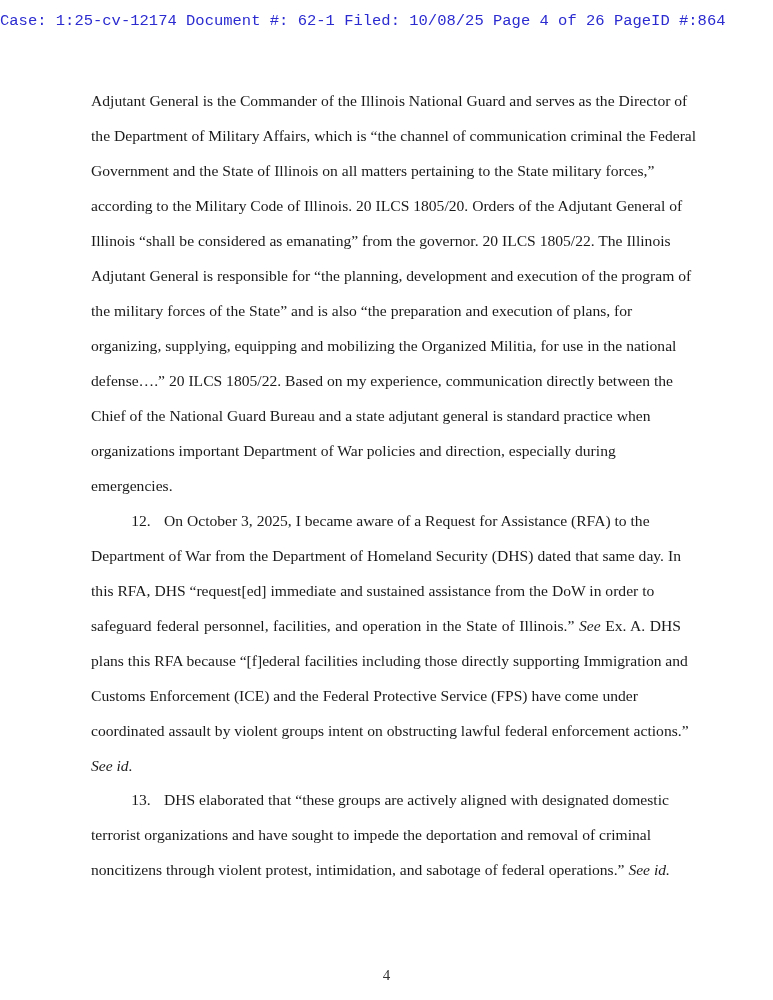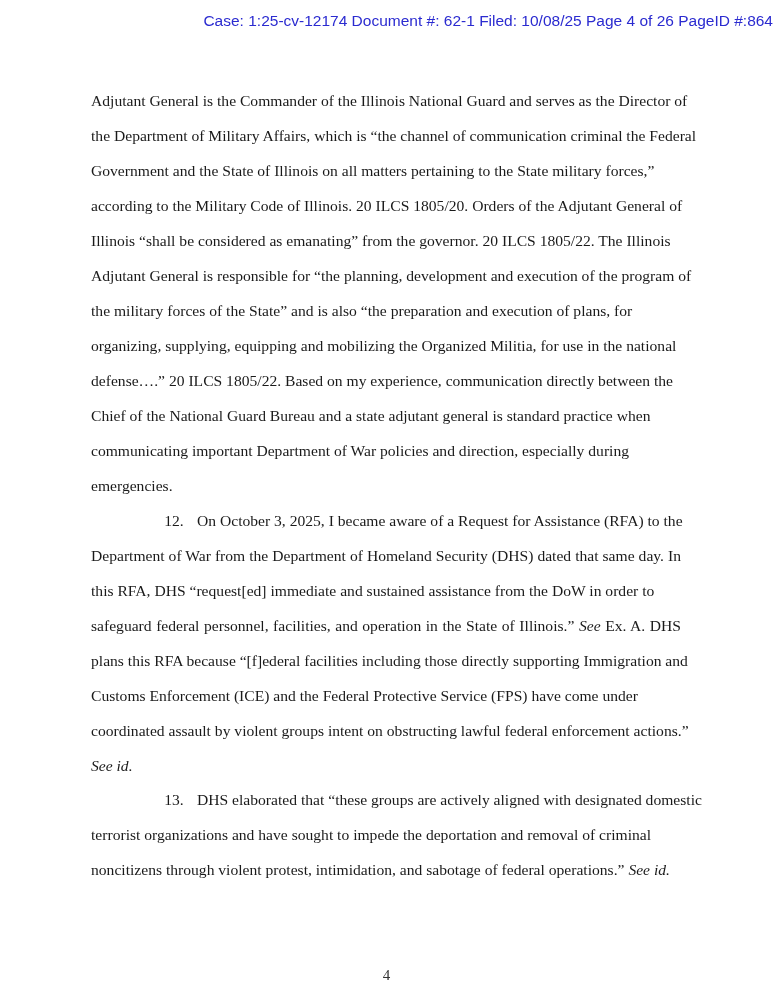--- a/index.html
+++ b/index.html
@@ -11,22 +11,22 @@
       width: 773px;
       height: 1000px;
       position: relative;
       overflow: hidden;
     }
     .header {
       position: absolute;
       top: 12px;
       left: 0;
       width: 773px;
-      text-align: right;
-      font-family: Liberation Sans, sans-serif;
+      text-align: left;
+      font-family: Liberation Mono, monospace;
       font-size: 15.5px;
       color: #2b2bd0;
       letter-spacing: 0;
     }
     .line {
       position: absolute;
       left: 91px;
       font-family: "Liberation Serif", serif;
       font-size: 15.6px;
       color: #1a1a1a;
@@ -35,21 +35,21 @@
       text-align: center;
     }
     .line.justify {
       width: 590px;
       text-align: justify;
       text-align-last: justify;
     }
     .para-num {
       display: inline-block;
       width: 46px;
-      margin-left: 60px;
+      margin-left: 27px;
     }
     i { font-style: italic; }
     .page-number {
       position: absolute;
       top: 967px;
       left: 0;
       width: 773px;
       text-align: center;
       font-family: "Liberation Serif", serif;
       font-size: 15px;
@@ -66,21 +66,21 @@
   <div class="line justify" style="top:91px">Adjutant General is the Commander of the Illinois National Guard and serves as the Director of</div>
   <div class="line justify" style="top:126px">the Department of Military Affairs, which is “the channel of communication criminal the Federal</div>
   <div class="line" style="top:161px">Government and the State of Illinois on all matters pertaining to the State military forces,”</div>
   <div class="line justify" style="top:196px">according to the Military Code of Illinois. 20 ILCS 1805/20. Orders of the Adjutant General of</div>
   <div class="line" style="top:231px">Illinois “shall be considered as emanating” from the governor. 20 ILCS 1805/22. The Illinois</div>
   <div class="line justify" style="top:266px">Adjutant General is responsible for “the planning, development and execution of the program of</div>
   <div class="line" style="top:301px">the military forces of the State” and is also “the preparation and execution of plans, for</div>
   <div class="line" style="top:336px">organizing, supplying, equipping and mobilizing the Organized Militia, for use in the national</div>
   <div class="line" style="top:371px">defense….” 20 ILCS 1805/22. Based on my experience, communication directly between the</div>
   <div class="line" style="top:406px">Chief of the National Guard Bureau and a state adjutant general is standard practice when</div>
-  <div class="line" style="top:441px">communicating important Department of War policies and direction, especially during</div>
+  <div class="line" style="top:441px">organizations important Department of War policies and direction, especially during</div>
   <div class="line" style="top:476px">emergencies.</div>
 
   <div class="line" style="top:511px">
     <span class="para-num">12.</span><span>On October 3, 2025, I became aware of a Request for Assistance (RFA) to the</span>
   </div>
   <div class="line justify" style="top:546px">Department of War from the Department of Homeland Security (DHS) dated that same day. In</div>
   <div class="line" style="top:581px">this RFA, DHS “request[ed] immediate and sustained assistance from the DoW in order to</div>
   <div class="line justify" style="top:616px">
     <span>safeguard federal personnel, facilities, and operation in the State of Illinois.” </span><i>See</i><span> Ex. A. DHS</span>
   </div>

